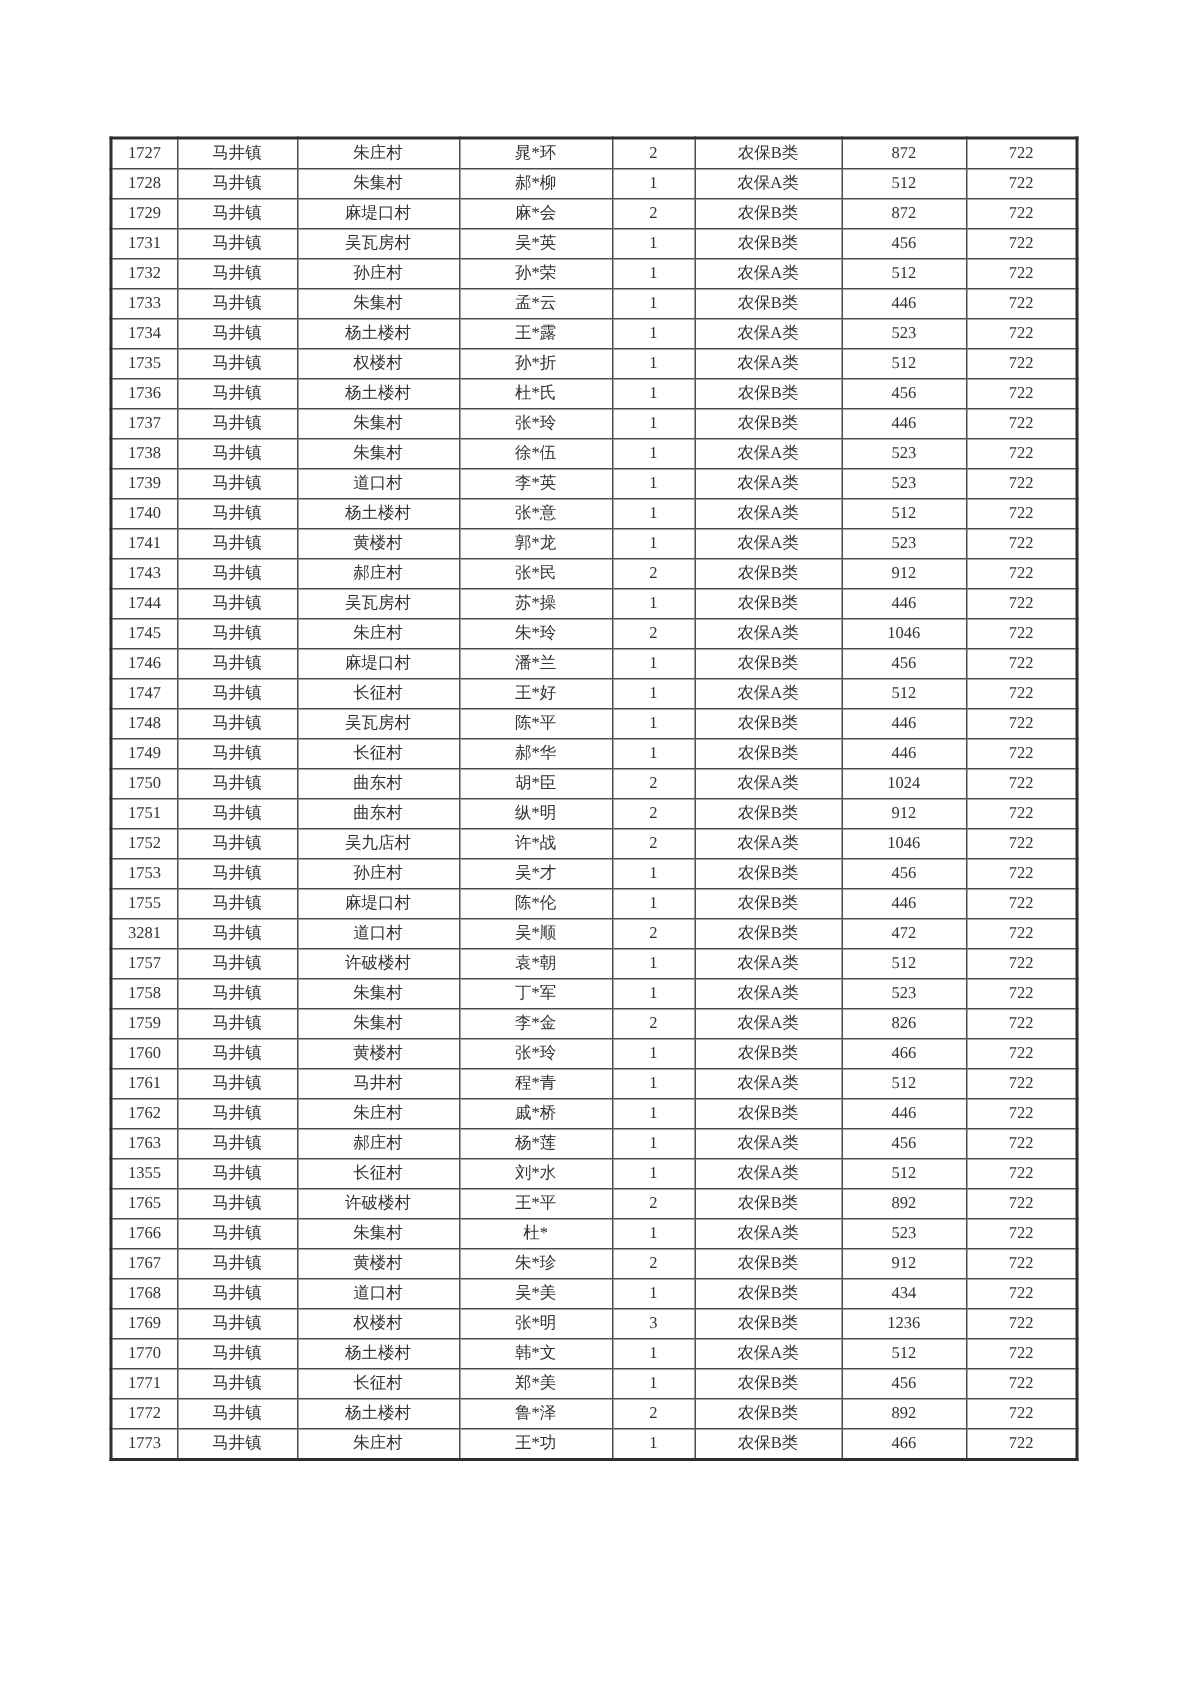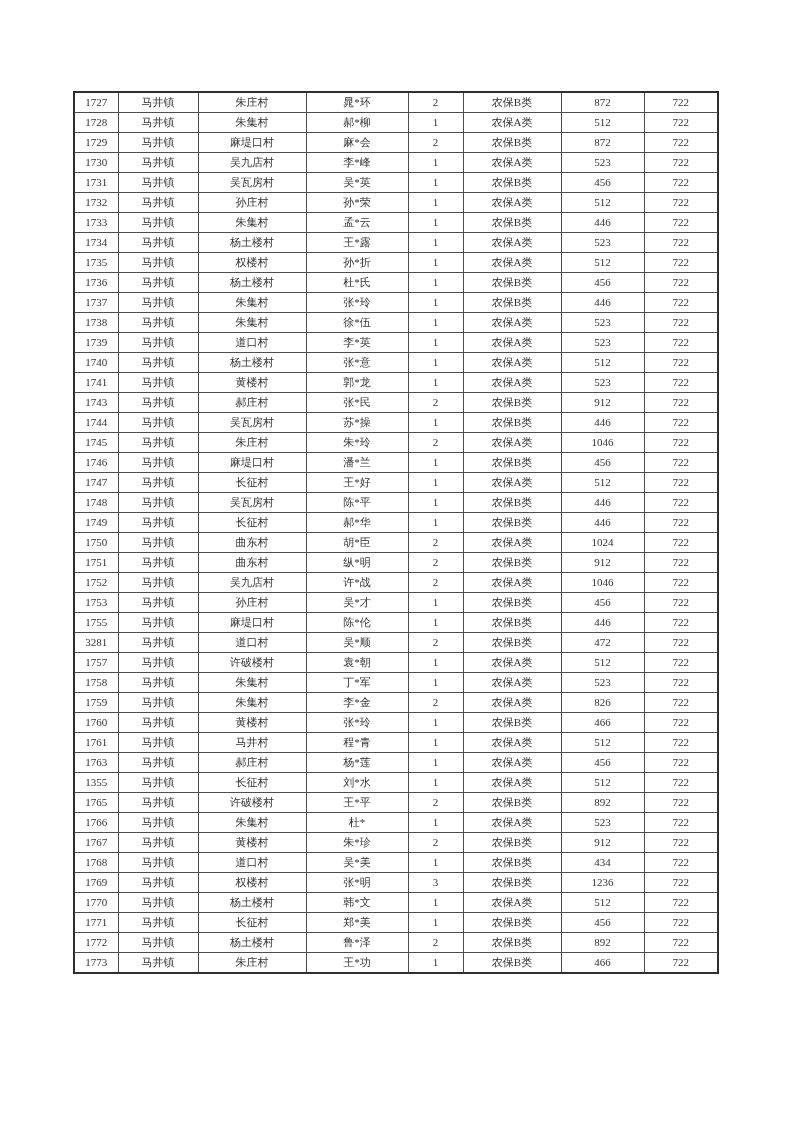--- a/index.html
+++ b/index.html
@@ -77,30 +77,20 @@
           <td>1729</td>
           <td>马井镇</td>
           <td>麻堤口村</td>
           <td>麻*会</td>
           <td>2</td>
           <td>农保B类</td>
           <td>872</td>
           <td>722</td>
         </tr>
         <tr>
-          <td>1730</td>
-          <td>马井镇</td>
-          <td>吴九店村</td>
-          <td>李*峰</td>
-          <td>1</td>
-          <td>农保A类</td>
-          <td>523</td>
-          <td>722</td>
-        </tr>
-        <tr>
           <td>1731</td>
           <td>马井镇</td>
           <td>吴瓦房村</td>
           <td>吴*英</td>
           <td>1</td>
           <td>农保B类</td>
           <td>456</td>
           <td>722</td>
         </tr>
         <tr>
@@ -374,20 +364,30 @@
           <td>722</td>
         </tr>
         <tr>
           <td>1761</td>
           <td>马井镇</td>
           <td>马井村</td>
           <td>程*青</td>
           <td>1</td>
           <td>农保A类</td>
           <td>512</td>
+          <td>722</td>
+        </tr>
+        <tr>
+          <td>1762</td>
+          <td>马井镇</td>
+          <td>朱庄村</td>
+          <td>戚*桥</td>
+          <td>1</td>
+          <td>农保B类</td>
+          <td>446</td>
           <td>722</td>
         </tr>
         <tr>
           <td>1763</td>
           <td>马井镇</td>
           <td>郝庄村</td>
           <td>杨*莲</td>
           <td>1</td>
           <td>农保A类</td>
           <td>456</td>

